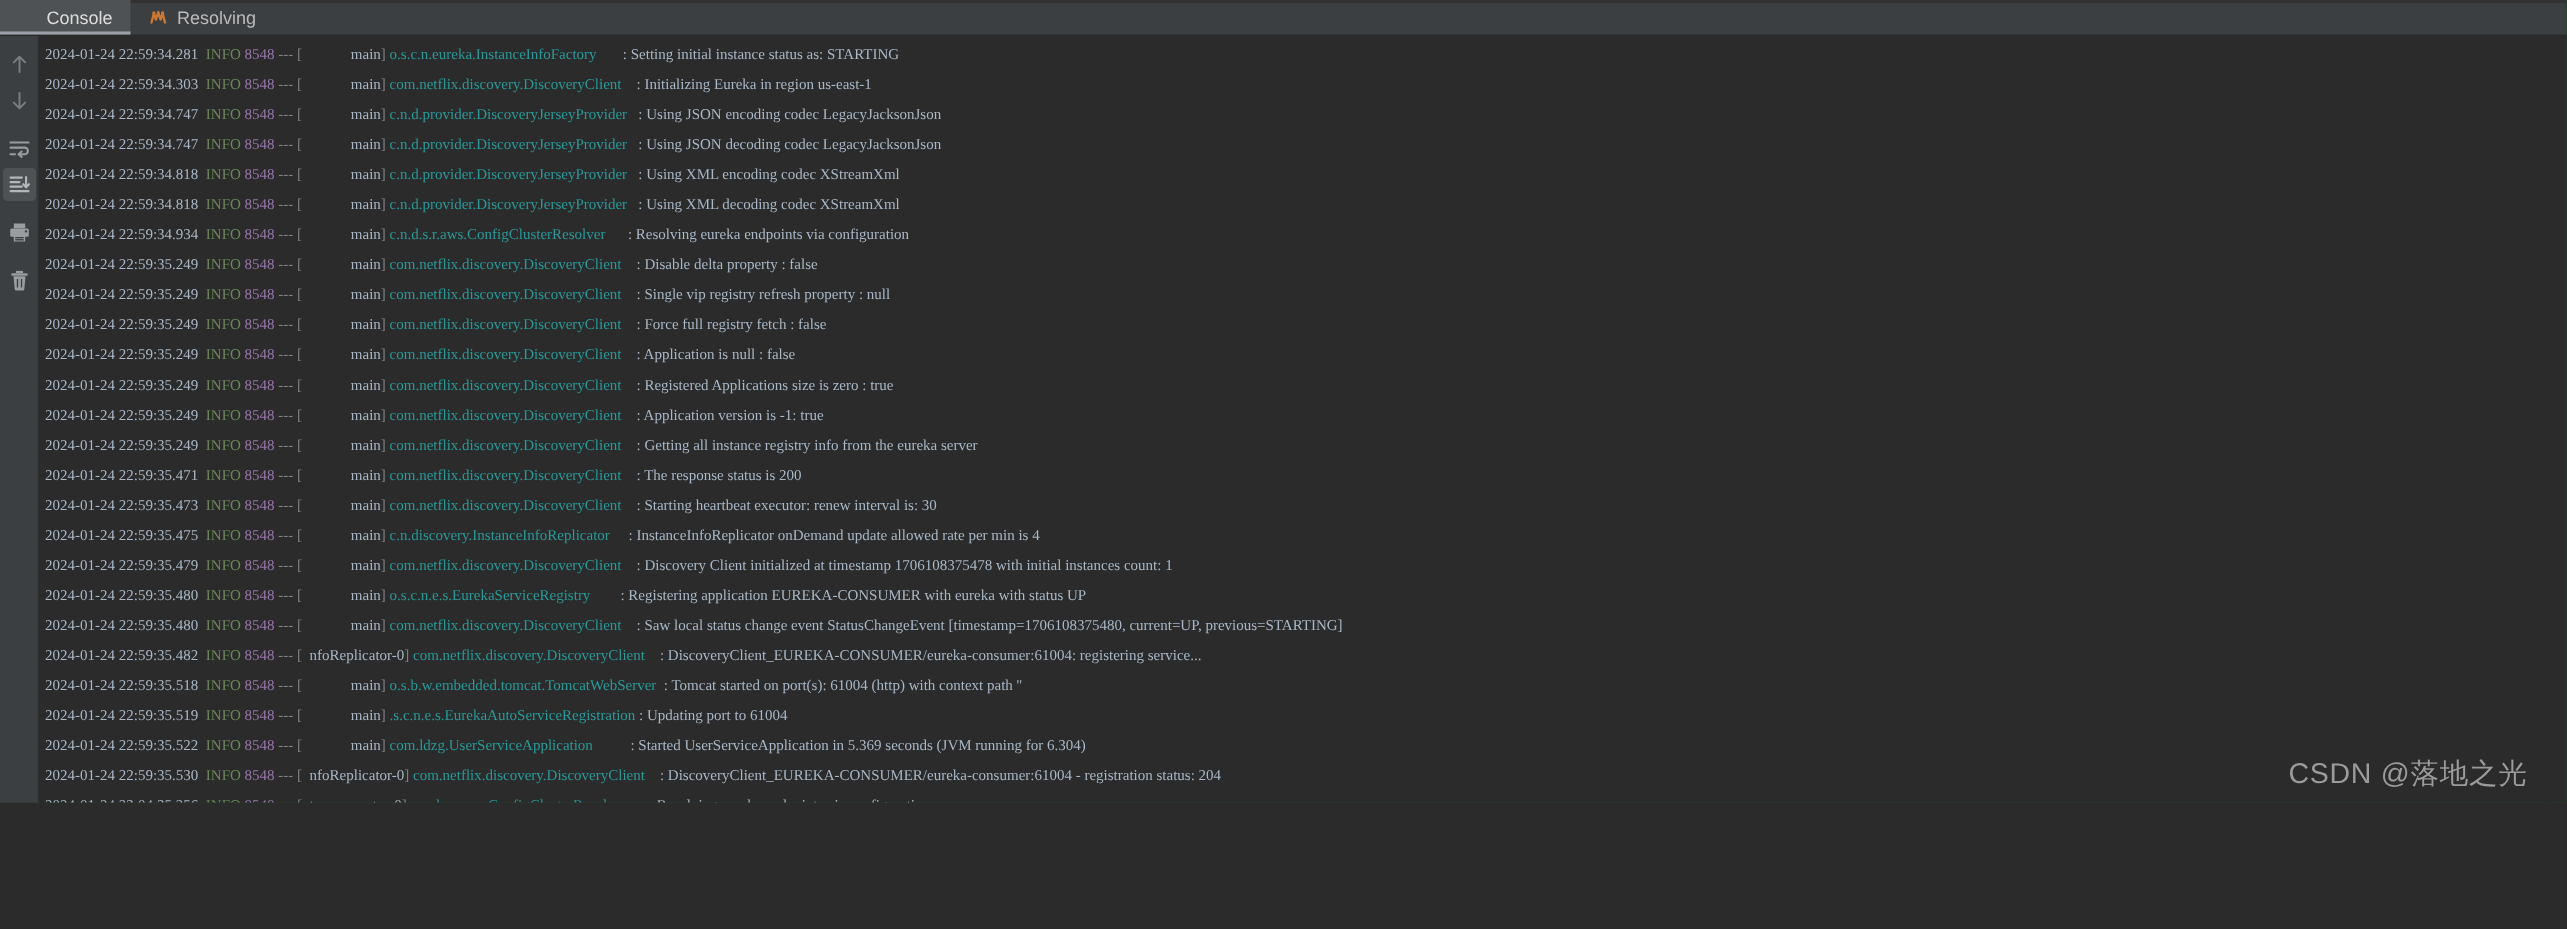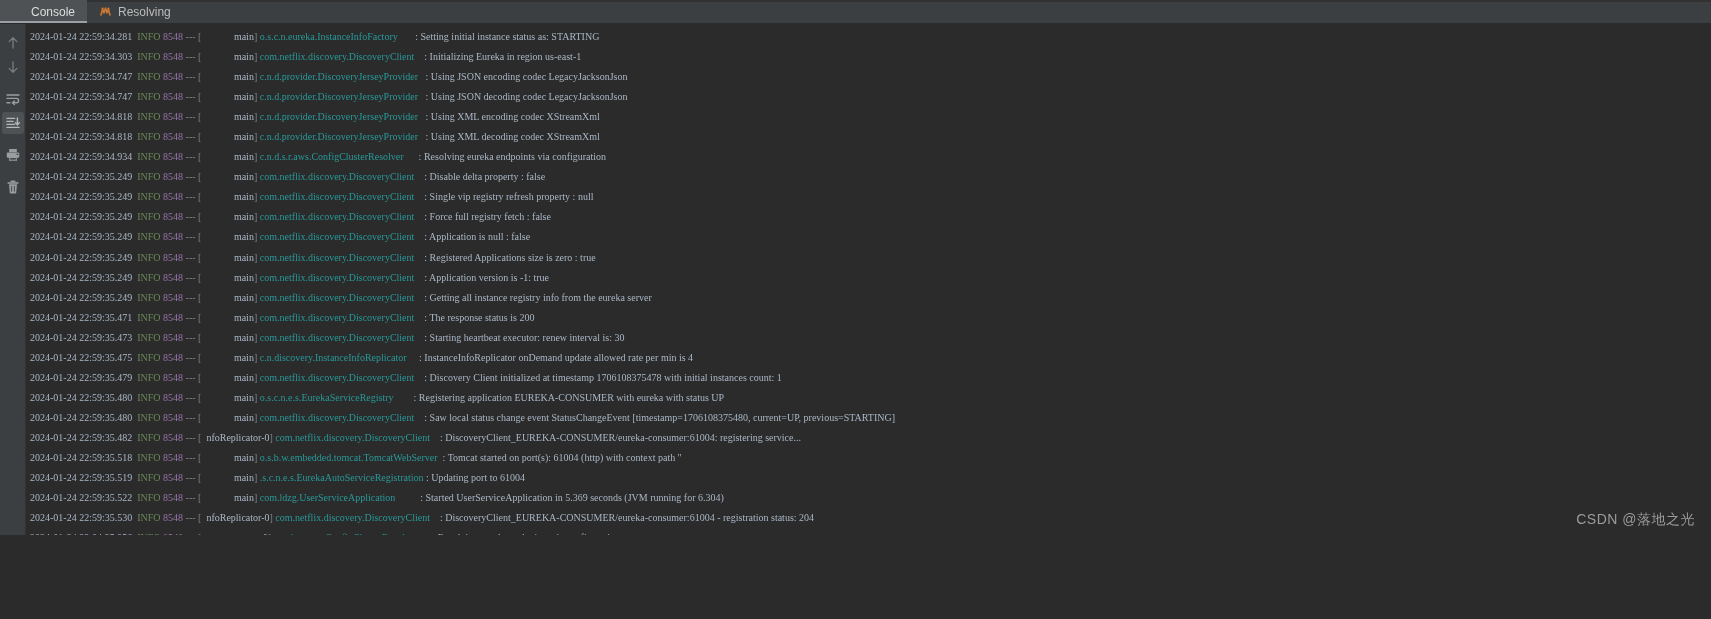--- a/index.html
+++ b/index.html
@@ -116,24 +116,24 @@
   .rightgutter {
     width: 12px;
     min-width: 12px;
     background: #2b2b2b;
     position: relative;
   }
 
   
   .watermark {
     position: absolute;
-    right: 4px;
+    right: 14px;
     bottom: 6px;
     font-family: "Liberation Sans", sans-serif;
-    font-size: 14px;
+    font-size: 19px;
     color: #9b9b9b;
     letter-spacing: .5px;
     pointer-events: none;
   }
 
   
   .topstrip {
     position: absolute;
     top: 0; left: 0; right: 0;
     height: 2px;

